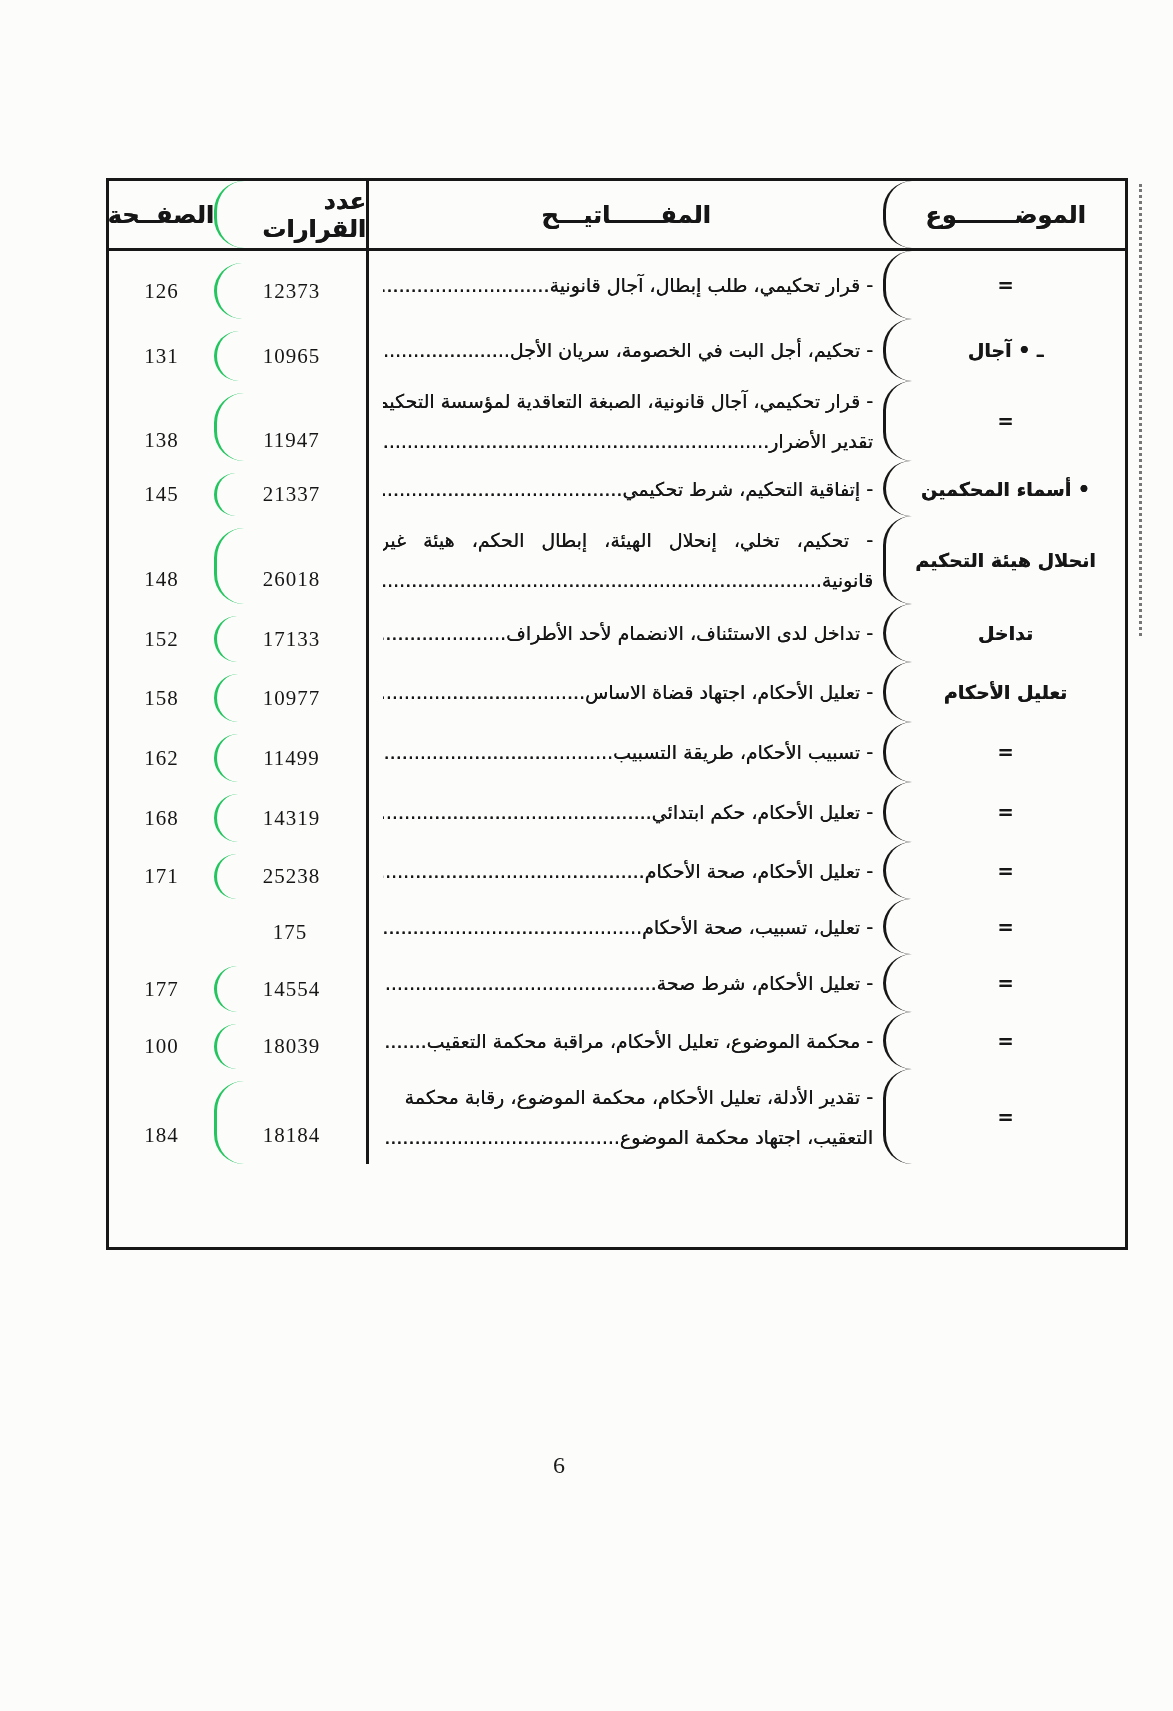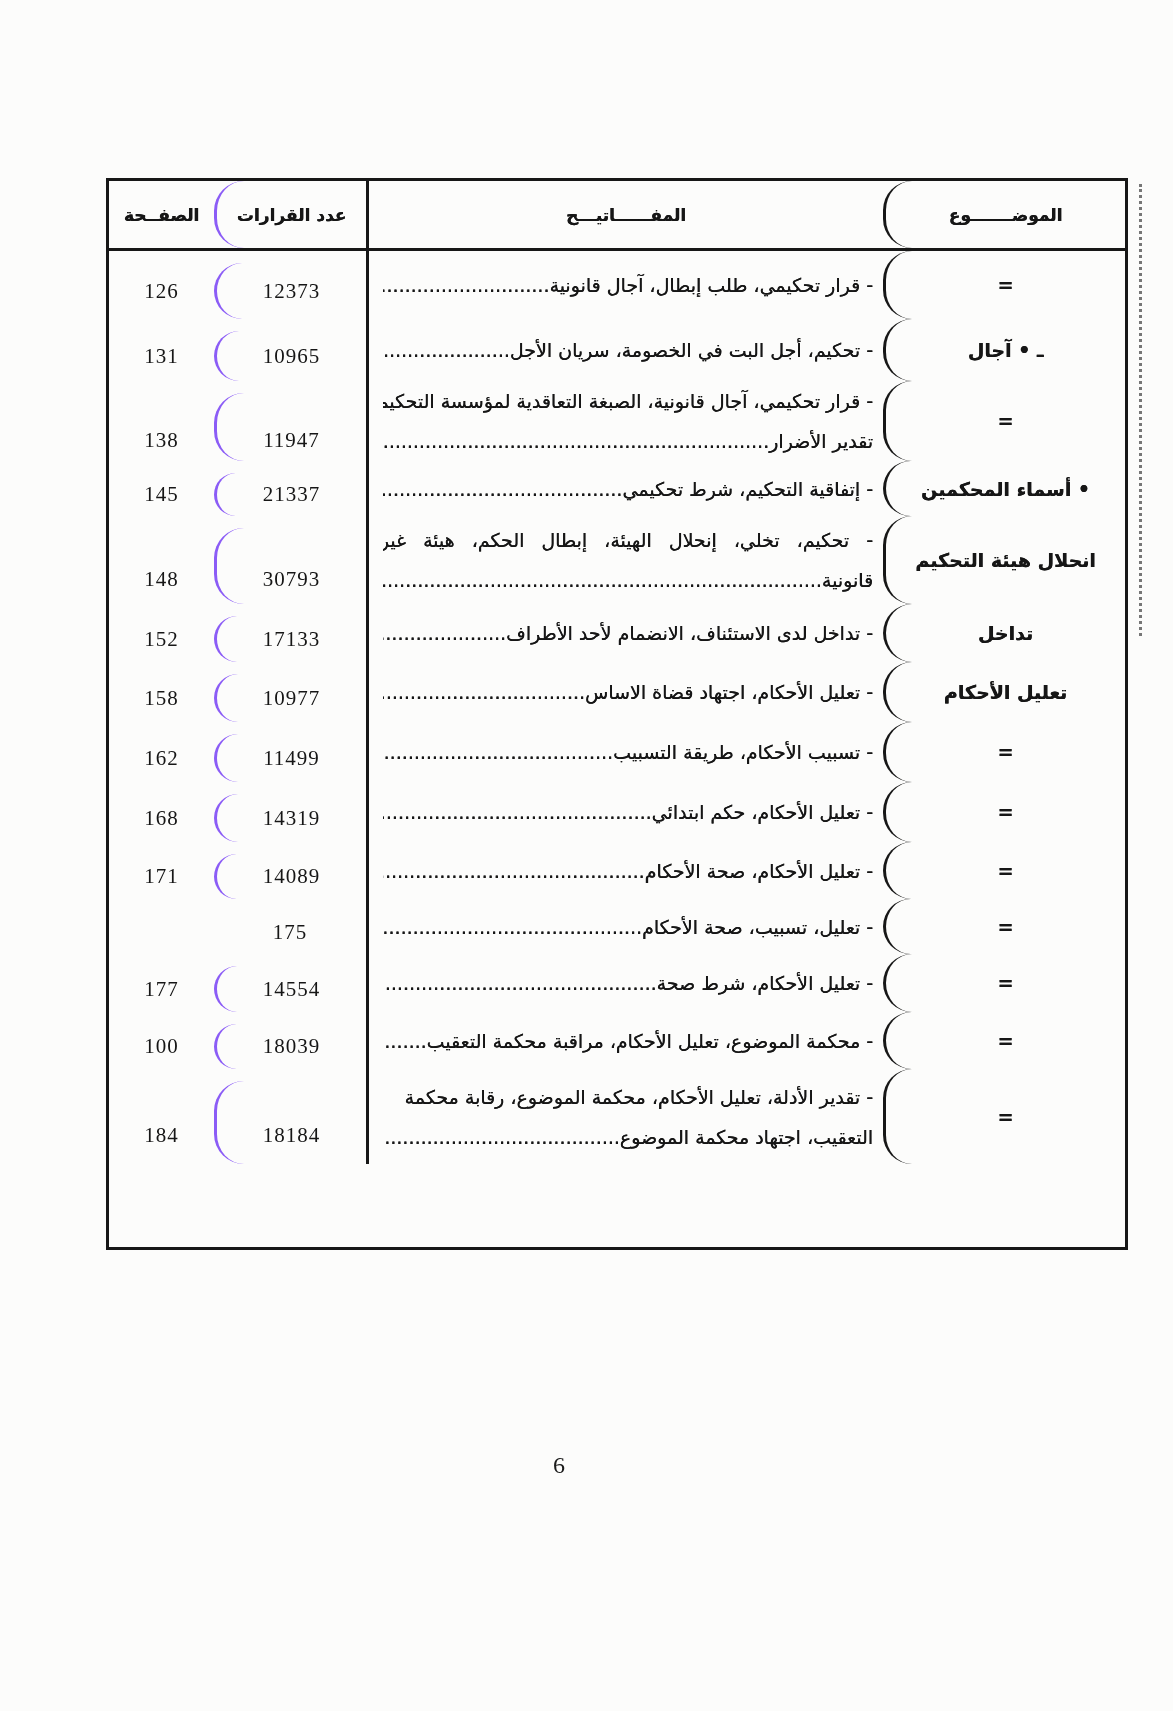--- a/index.html
+++ b/index.html
@@ -29,23 +29,23 @@
   .header-row{
     min-height:67px;
     border-bottom:3px solid #171717;
   }
   .cell{
     box-sizing:border-box;
     display:flex;align-items:center;justify-content:center;
   }
   .subject{border-left:3px solid #171717;border-radius:29px;}
   .keys{border-left:3px solid #171717;}
-  .decision{border-left:3px solid #8b5cf6;border-radius:30px;}
+  .decision{border-left:3px solid #22c55e;border-radius:30px;}
   .hcell{
-    font-weight:bold;font-size:17px;
+    font-weight:bold;font-size:24px;
     text-shadow:0.4px 0 0 currentColor;
   }
   
   .trow .subject{
     font-weight:bold;font-size:19px;
     text-align:center;padding:0 6px;
     text-shadow:0.3px 0 0 currentColor;
   }
   .trow .keys{
     flex-direction:column;justify-content:center;align-items:stretch;
@@ -127,21 +127,21 @@
     <div class="cell decision num" dir="ltr">21337</div>
     <div class="cell num" dir="ltr">145</div>
   </div>
 
   <div class="grid-row trow tall spread" style="min-height: 88px; --pb: 12px;">
     <div class="cell subject">انحلال هيئة التحكيم</div>
     <div class="cell keys">
           <span class="keys-line">- تحكيم، تخلي، إنحلال الهيئة، إبطال الحكم، هيئة غير</span>
           <span class="keys-line">قانونية........................................................................................</span>
         </div>
-    <div class="cell decision num" dir="ltr">30793</div>
+    <div class="cell decision num" dir="ltr">26018</div>
     <div class="cell num" dir="ltr">148</div>
   </div>
 
   <div class="grid-row trow" style="min-height: 58px;">
     <div class="cell subject">تداخل</div>
     <div class="cell keys">
           <span class="keys-line">- تداخل لدى الاستئناف، الانضمام لأحد الأطراف...........................</span>
         </div>
     <div class="cell decision num" dir="ltr">17133</div>
     <div class="cell num" dir="ltr">152</div>
@@ -172,21 +172,21 @@
         </div>
     <div class="cell decision num" dir="ltr">14319</div>
     <div class="cell num" dir="ltr">168</div>
   </div>
 
   <div class="grid-row trow" style="min-height: 57px;">
     <div class="cell subject">=</div>
     <div class="cell keys">
           <span class="keys-line">- تعليل الأحكام، صحة الأحكام.................................................................</span>
         </div>
-    <div class="cell decision num" dir="ltr">14089</div>
+    <div class="cell decision num" dir="ltr">25238</div>
     <div class="cell num" dir="ltr">171</div>
   </div>
 
   <div class="grid-row trow" style="min-height: 55px;">
     <div class="cell subject">=</div>
     <div class="cell keys">
           <span class="keys-line">- تعليل، تسبيب، صحة الأحكام.................................................................</span>
         </div>
     <div class="cell num" dir="ltr">175</div>
   </div>

